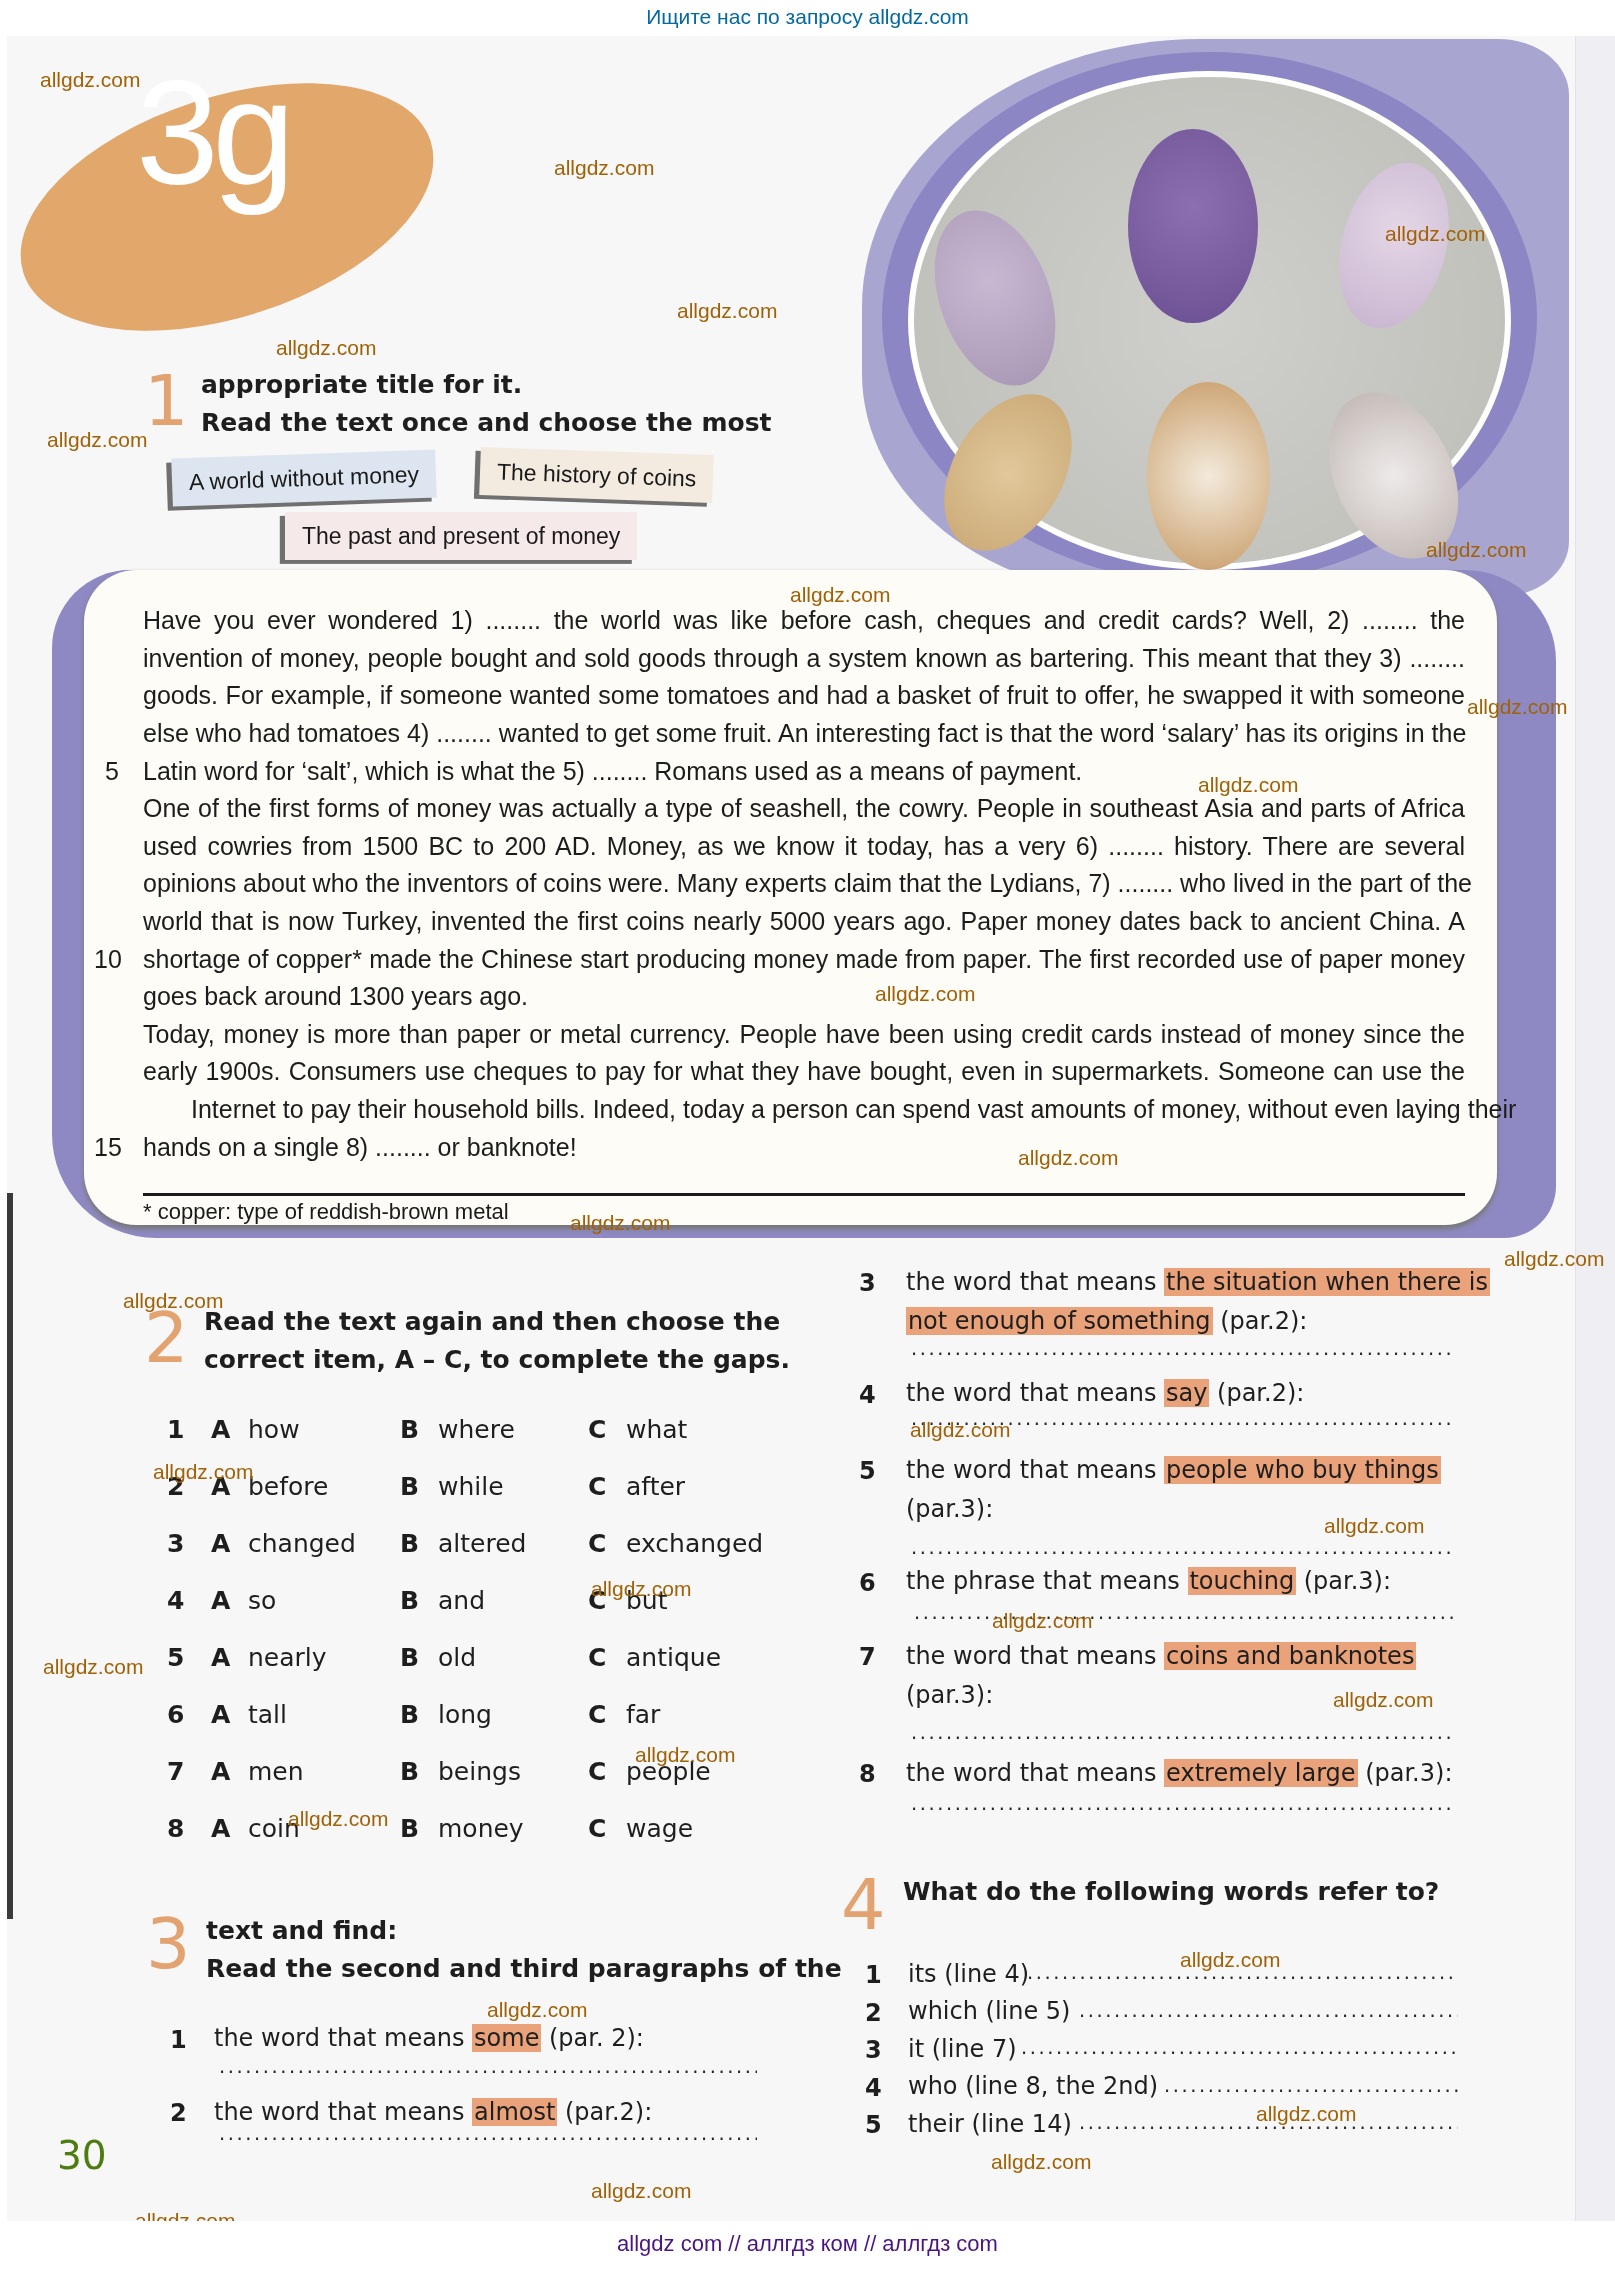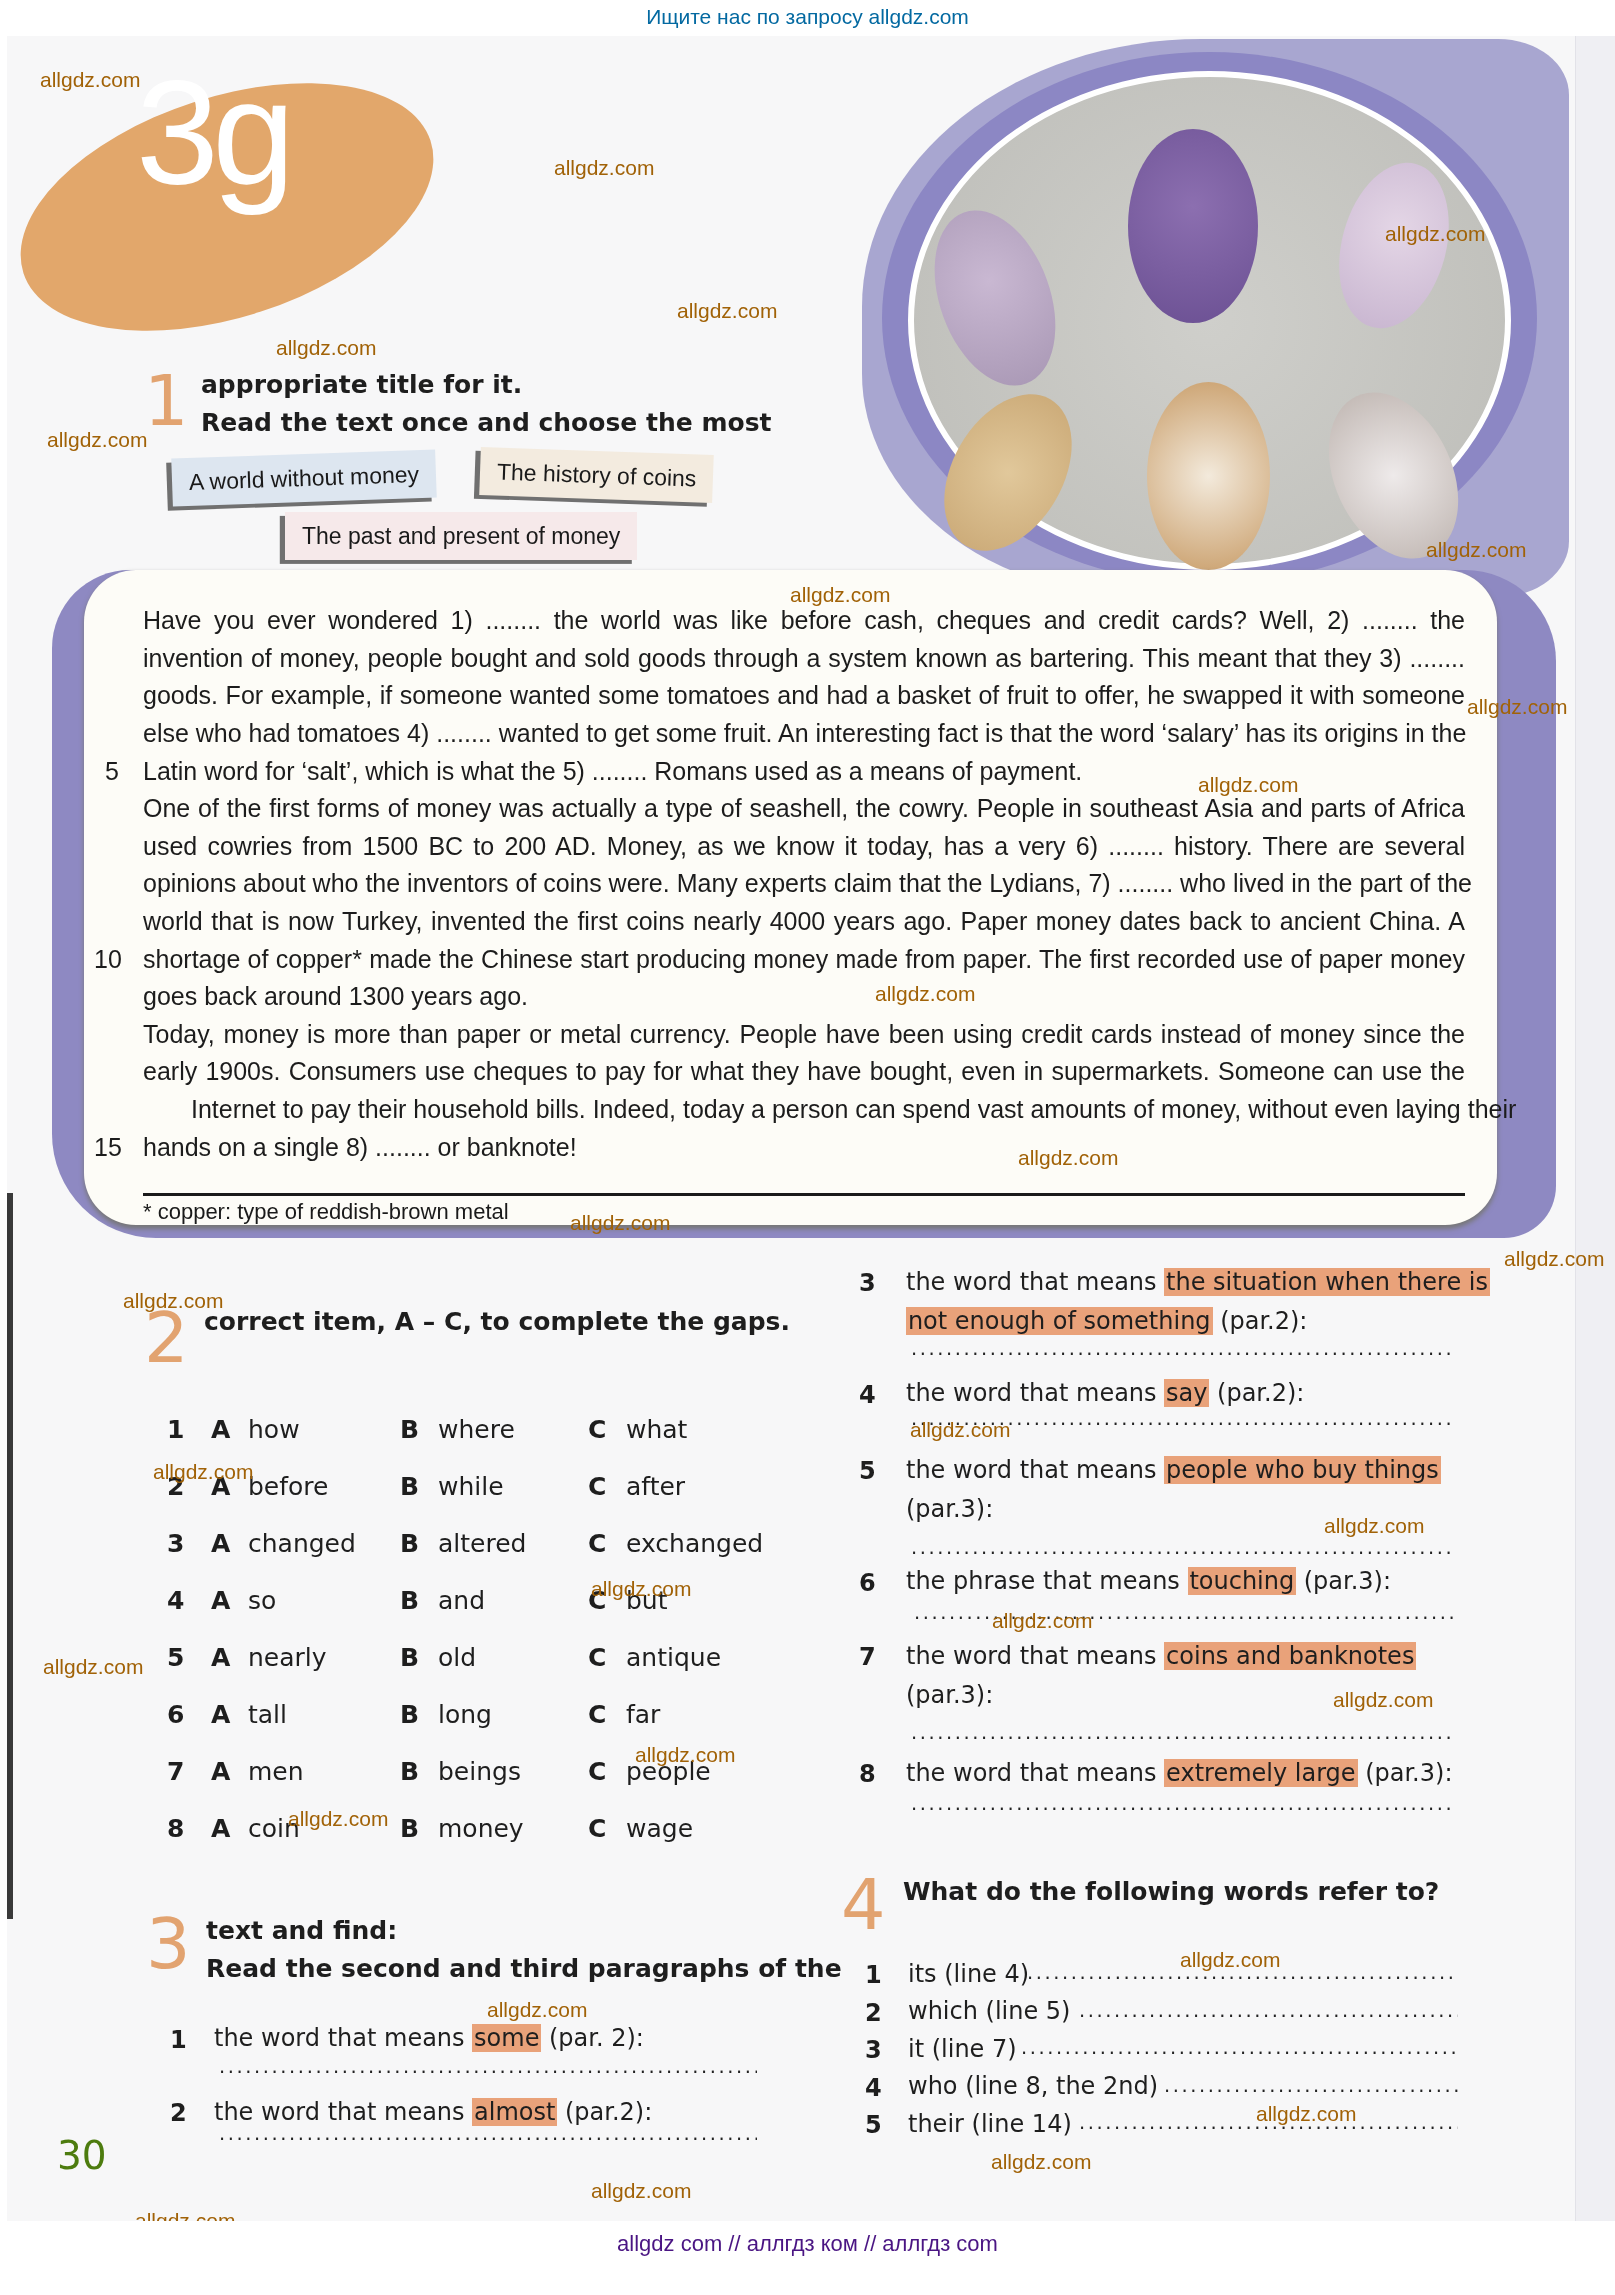--- a/index.html
+++ b/index.html
@@ -88,37 +88,38 @@
 <div class="text-box"></div>
 
 <div class="line" style="top:606px;">Have you ever wondered 1) ........ the world was like before cash, cheques and credit cards? Well, 2) ........ the</div>
 <div class="line" style="top:644px;">invention of money, people bought and sold goods through a system known as bartering. This meant  that they 3) ........</div>
 <div class="line" style="top:681px;">goods. For example, if someone wanted some tomatoes and had a basket of fruit to offer, he swapped it with someone</div>
 <div class="line" style="top:719px;">else who had tomatoes 4) ........ wanted to get some fruit. An interesting fact is that the word ‘salary’ has its origins in the</div>
 <div class="line last" style="top:757px;">Latin word for ‘salt’, which is what the 5) ........ Romans used as a means of payment.</div>
 <div class="line" style="top:794px;">One of the first forms of money was actually a type of seashell, the cowry. People in southeast Asia and parts of Africa</div>
 <div class="line" style="top:832px;">used cowries from 1500 BC to 200 AD. Money, as we know it today, has a very 6) ........ history. There are several</div>
 <div class="line" style="top:869px;">opinions about who the inventors of coins were. Many experts claim that the Lydians, 7) ........ who lived in the part of the</div>
-<div class="line" style="top:907px;">world that is now Turkey, invented the first coins nearly 4000 years ago. Paper money dates back to ancient China. A</div>
+<div class="line" style="top:907px;">world that is now Turkey, invented the first coins nearly 5000 years ago. Paper money dates back to ancient China. A</div>
 <div class="line" style="top:945px;">shortage of copper* made the Chinese start producing money made from paper. The first recorded use of paper money</div>
 <div class="line last" style="top:982px;">goes back around 1300 years ago.</div>
 <div class="line" style="top:1020px;">Today, money is more than paper or metal currency. People have been using credit cards instead of money since the</div>
 <div class="line" style="top:1057px;">early 1900s. Consumers use cheques to pay for what they have bought, even in supermarkets. Someone can use the</div>
 <div class="line" style="top:1095px;margin-left:48px;">Internet to pay their household bills. Indeed, today a person can spend vast amounts of money, without even laying their</div>
 <div class="line last" style="top:1133px;">hands on a single 8) ........ or banknote!</div>
 
 <div class="lineno" style="left:105px;top:757px;">5</div>
 <div class="lineno" style="left:94px;top:945px;">10</div>
 <div class="lineno" style="left:94px;top:1133px;">15</div>
 
 <div class="rule"></div>
 <div class="footnote">* copper: type of reddish-brown metal</div>
 
 <div class="ex-num" style="left:144px;top:1303px;">2</div>
 <div class="ex-title" style="left:204px;top:1303px;">
+  <div>Read the text again and then choose the</div>
   <div>correct item, A – C, to complete the gaps.</div>
 </div>
 
 <div class="opt-row" style="left:167px;top:1415px;">
   <span style="left:0;font-weight:bold;">1</span>
   <span style="left:44px;font-weight:bold;">A</span>
   <span style="left:81px;">how</span>
   <span style="left:233px;font-weight:bold;">B</span>
   <span style="left:271px;">where</span>
   <span style="left:421px;font-weight:bold;">C</span>

